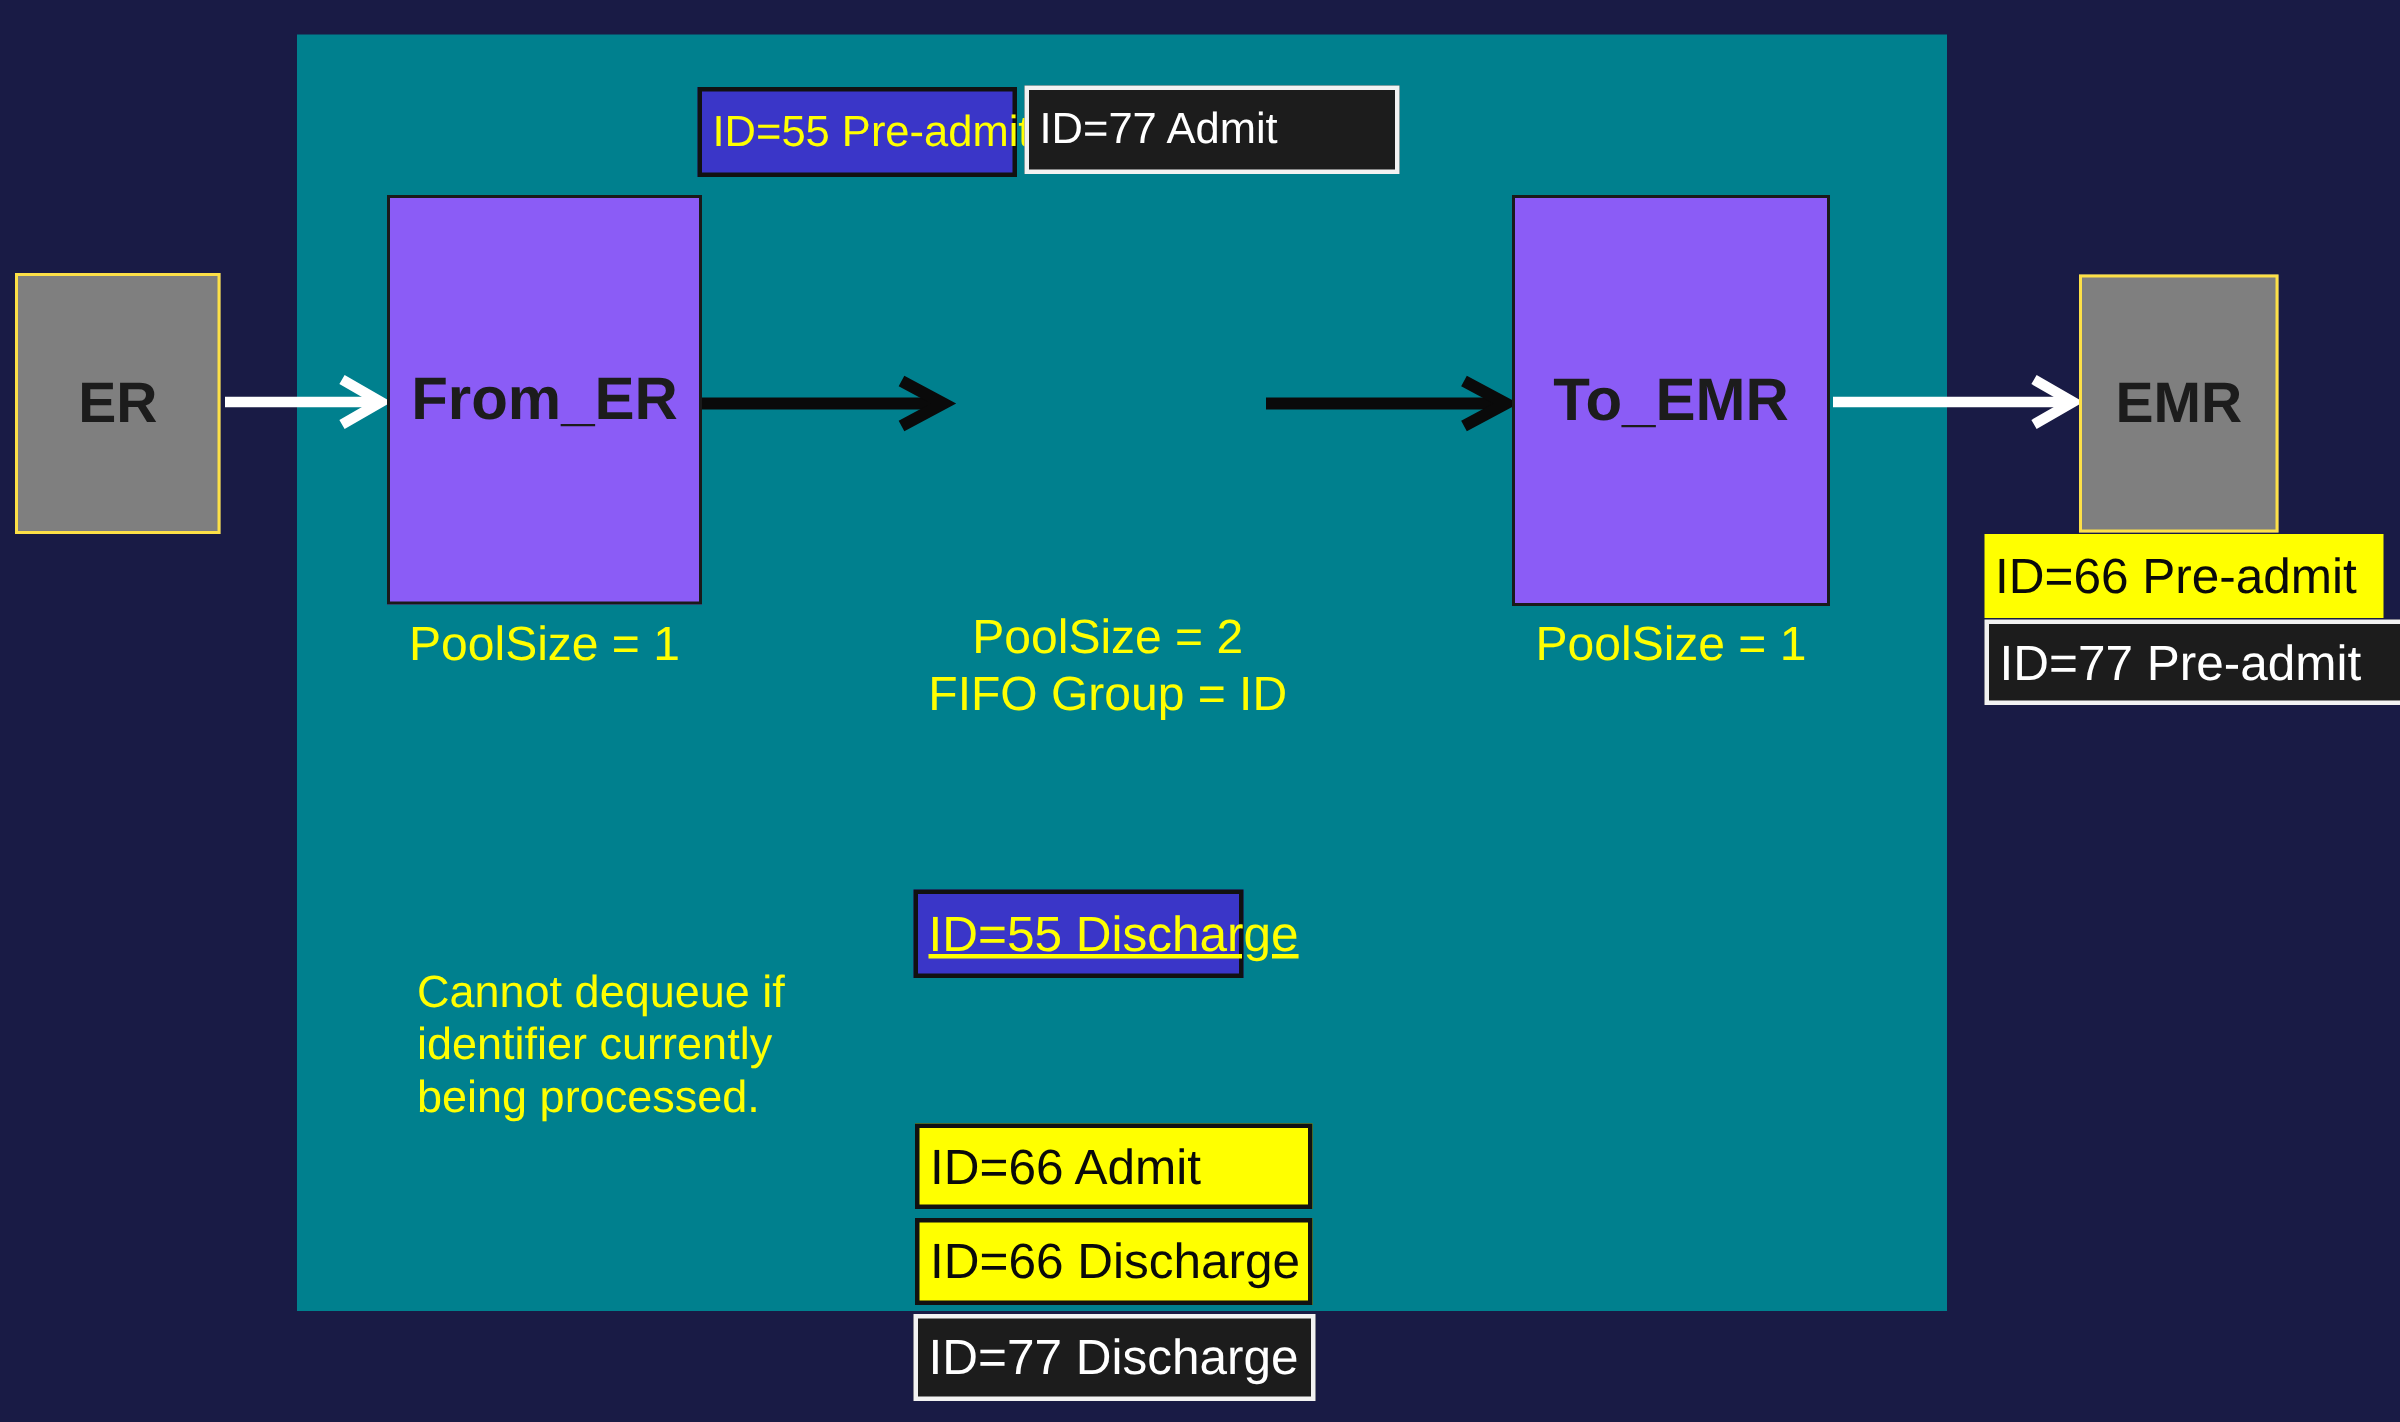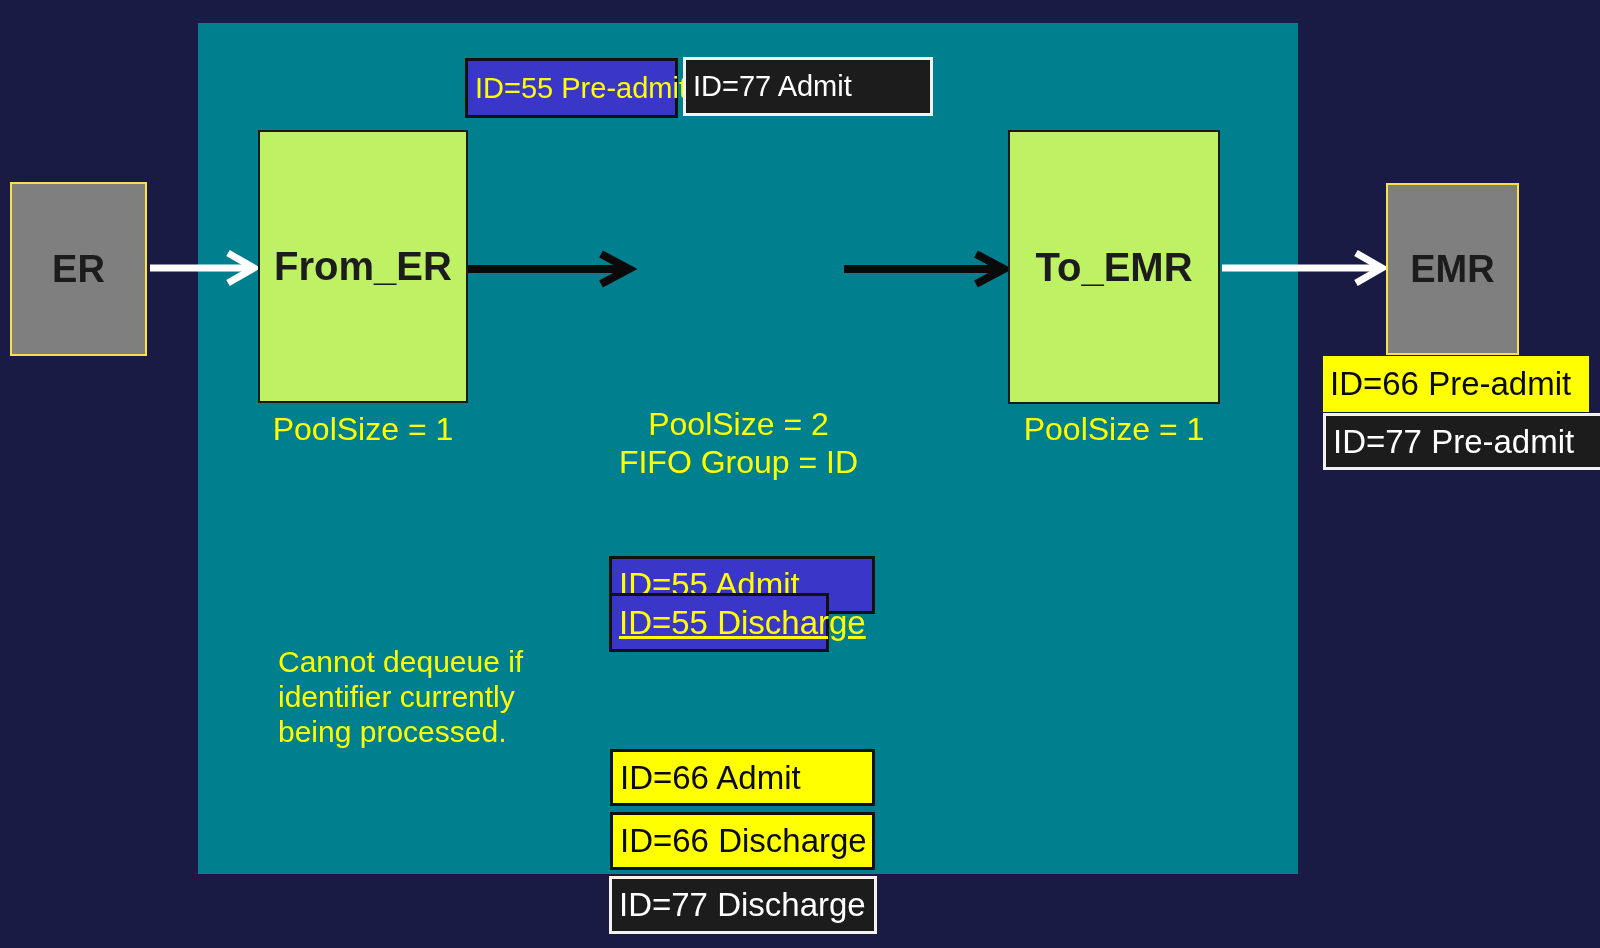--- a/index.html
+++ b/index.html
@@ -39,21 +39,21 @@
     justify-content: center;
     font-weight: bold;
     color: #1C1C1C;
   }
   .node.endpoint {
     background: #7F7F7F;
     border: 2px solid #fde047;
     font-size: 38px;
   }
   .node.queue {
-    background: #bef264;
+    background: #8b5cf6;
     border: 2px solid #1A1A1A;
     font-size: 40px;
   }
   .node-er      { left: 10px;   top: 182px; width: 137px; height: 174px; }
   .node-from-er { left: 258px;  top: 130px; width: 210px; height: 273px; }
   .node-router  { left: 633px;  top: 130px; width: 211px; height: 274px; }
   .node-to-emr  { left: 1008px; top: 130px; width: 212px; height: 274px; }
   .node-emr     { left: 1386px; top: 183px; width: 133px; height: 172px; }
 
   .annotation {
@@ -165,21 +165,20 @@
   <div class="annotation ann-router">
     <div>PoolSize = 2</div>
     <div>FIFO Group = ID</div>
   </div>
 
   <div class="annotation ann-to-emr">PoolSize = 1</div>
 
   <div class="msg small blue msg-55-preadmit">ID=55 Pre-admit</div>
   <div class="msg small black msg-77-admit">ID=77 Admit</div>
 
-  <div class="msg blue msg-55-admit">ID=55 Admit</div>
   <div class="msg blue msg-55-discharge">ID=55 Discharge</div>
 
   <div class="msg yellow msg-66-admit">ID=66 Admit</div>
   <div class="msg yellow msg-66-discharge">ID=66 Discharge</div>
   <div class="msg black msg-77-discharge">ID=77 Discharge</div>
 
   <div class="msg yellow noborder msg-66-preadmit">ID=66 Pre-admit</div>
   <div class="msg black msg-77-preadmit">ID=77 Pre-admit</div>
 
   <div class="note">Cannot dequeue if identifier currently being processed.</div>

